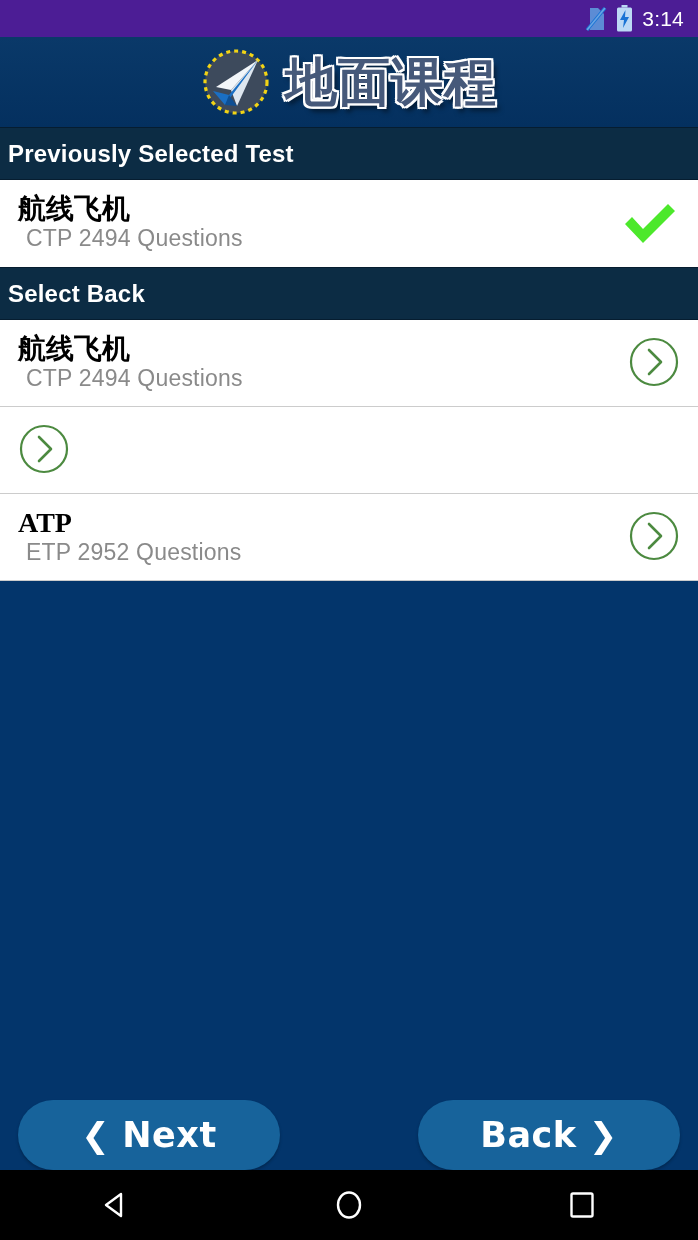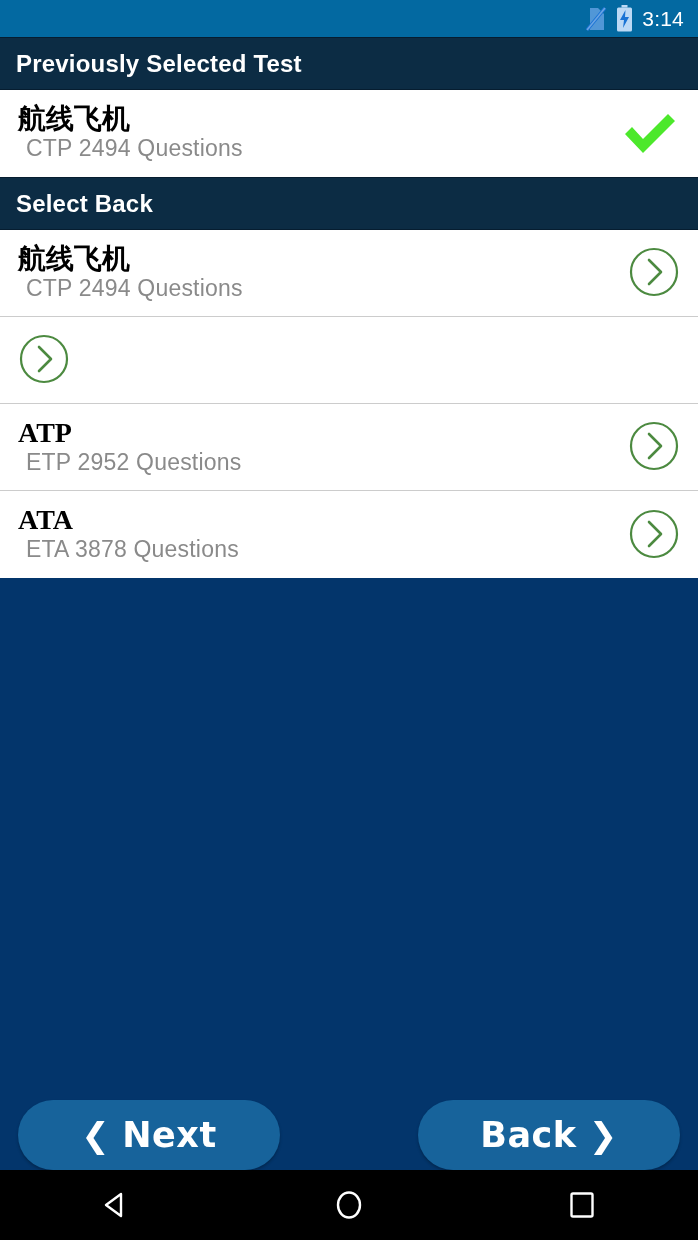--- a/index.html
+++ b/index.html
@@ -6,21 +6,21 @@
   html, body {
     width:698px; height:1240px;
     background:#03356b;
     font-family:"Liberation Sans", sans-serif;
     overflow:hidden;
   }
   .phone { position:relative; width:698px; height:1240px; background:#03356b; }
 
   
   .statusbar {
-    height:37px; background:#0369a1;
+    height:37px; background:#4c1d95;
     display:flex; align-items:center; justify-content:flex-end;
     padding-right:14px; gap:9px;
   }
   .sb-icon { display:flex; align-items:center; }
   .sb-time {
     color:#ffffff; font-size:21px; font-weight:400;
     letter-spacing:0.2px; line-height:1;
   }
 
   
@@ -39,21 +39,21 @@
        0px -2px 0 #ffffff,  0px  2px 0 #ffffff,
       -2px  0px 0 #ffffff,  2px  0px 0 #ffffff,
        4px  5px 5px rgba(0,0,0,0.55);
     letter-spacing:1px;
     font-family:"DejaVu Sans","Liberation Sans",sans-serif;
   }
 
   
   .section-header {
     background:#0c2c44; height:53px;
-    display:flex; align-items:center; padding-left:16px;
+    display:flex; align-items:center; padding-left:8px;
     border-top:1px solid #061d30;
     border-bottom:1px solid #061d30;
   }
   .section-header span {
     color:#ffffff; font-size:24px; font-weight:700; letter-spacing:0.2px;
   }
 
   
   .list { background:#ffffff; }
   .list-row {
@@ -120,20 +120,33 @@
     <span class="sb-icon">
       <svg width="17" height="27" viewBox="0 0 17 27">
         <rect x="5.5" y="0" width="6" height="2.5" fill="#bcd9f5"></rect>
         <rect x="1" y="2.5" width="15" height="24" rx="1.5" fill="#bcd9f5"></rect>
         <path d="M9.5 5 L4 15 h4 L7 23 L13 12 H9 z" fill="#1a73d4"></path>
       </svg>
     </span>
     <span class="sb-time">3:14</span>
   </div>
 
+  <div class="appbar">
+    <span class="logo-wrap">
+      <svg width="70" height="70" viewBox="0 0 70 70">
+        <circle cx="35" cy="35" r="31" fill="#3d4a5c"></circle>
+        <circle cx="35" cy="35" r="31" fill="none" stroke="#f2d415" stroke-width="3.2" stroke-dasharray="4 4"></circle>
+        <path d="M57 13 L15 40 L30 43 z" fill="#f2f6fa"></path>
+        <path d="M57 13 L30 43 L36 59 z" fill="#dde6ef"></path>
+        <path d="M57 13 L28 48 L12 44 L24 58 z" fill="#1a6fc4"></path>
+        <path d="M24 58 L28 48 L36 59 z" fill="#0e4f94"></path>
+      </svg>
+    </span>
+    <span class="app-title">地面课程</span>
+  </div>
 
   <div class="section-header">
     <span>Previously Selected Test</span>
   </div>
 
   <div class="list">
     <div class="list-row last">
       <span class="row-text">
         <span class="row-title">航线飞机</span>
         <span class="row-sub">CTP  2494 Questions</span>
@@ -180,32 +193,20 @@
         <span class="row-sub">ETP  2952 Questions</span>
       </span>
       <span class="chev-icon">
         <svg width="52" height="52" viewBox="0 0 52 52">
           <circle cx="26" cy="26" r="23" fill="none" stroke="#4c8a40" stroke-width="2.2"></circle>
           <path d="M21 14 L33 26 L21 38" fill="none" stroke="#4c8a40" stroke-width="2.6" stroke-linecap="round" stroke-linejoin="round"></path>
         </svg>
       </span>
     </div>
 
-    <div class="list-row last">
-      <span class="row-text">
-        <span class="row-title latin">ATA</span>
-        <span class="row-sub">ETA  3878 Questions</span>
-      </span>
-      <span class="chev-icon">
-        <svg width="52" height="52" viewBox="0 0 52 52">
-          <circle cx="26" cy="26" r="23" fill="none" stroke="#4c8a40" stroke-width="2.2"></circle>
-          <path d="M21 14 L33 26 L21 38" fill="none" stroke="#4c8a40" stroke-width="2.6" stroke-linecap="round" stroke-linejoin="round"></path>
-        </svg>
-      </span>
-    </div>
 
   </div>
 
   <div class="btn-bar">
     <button class="nav-btn">
       <span class="glyph">❮</span>
       <span>Next</span>
     </button>
     <button class="nav-btn">
       <span>Back</span>

